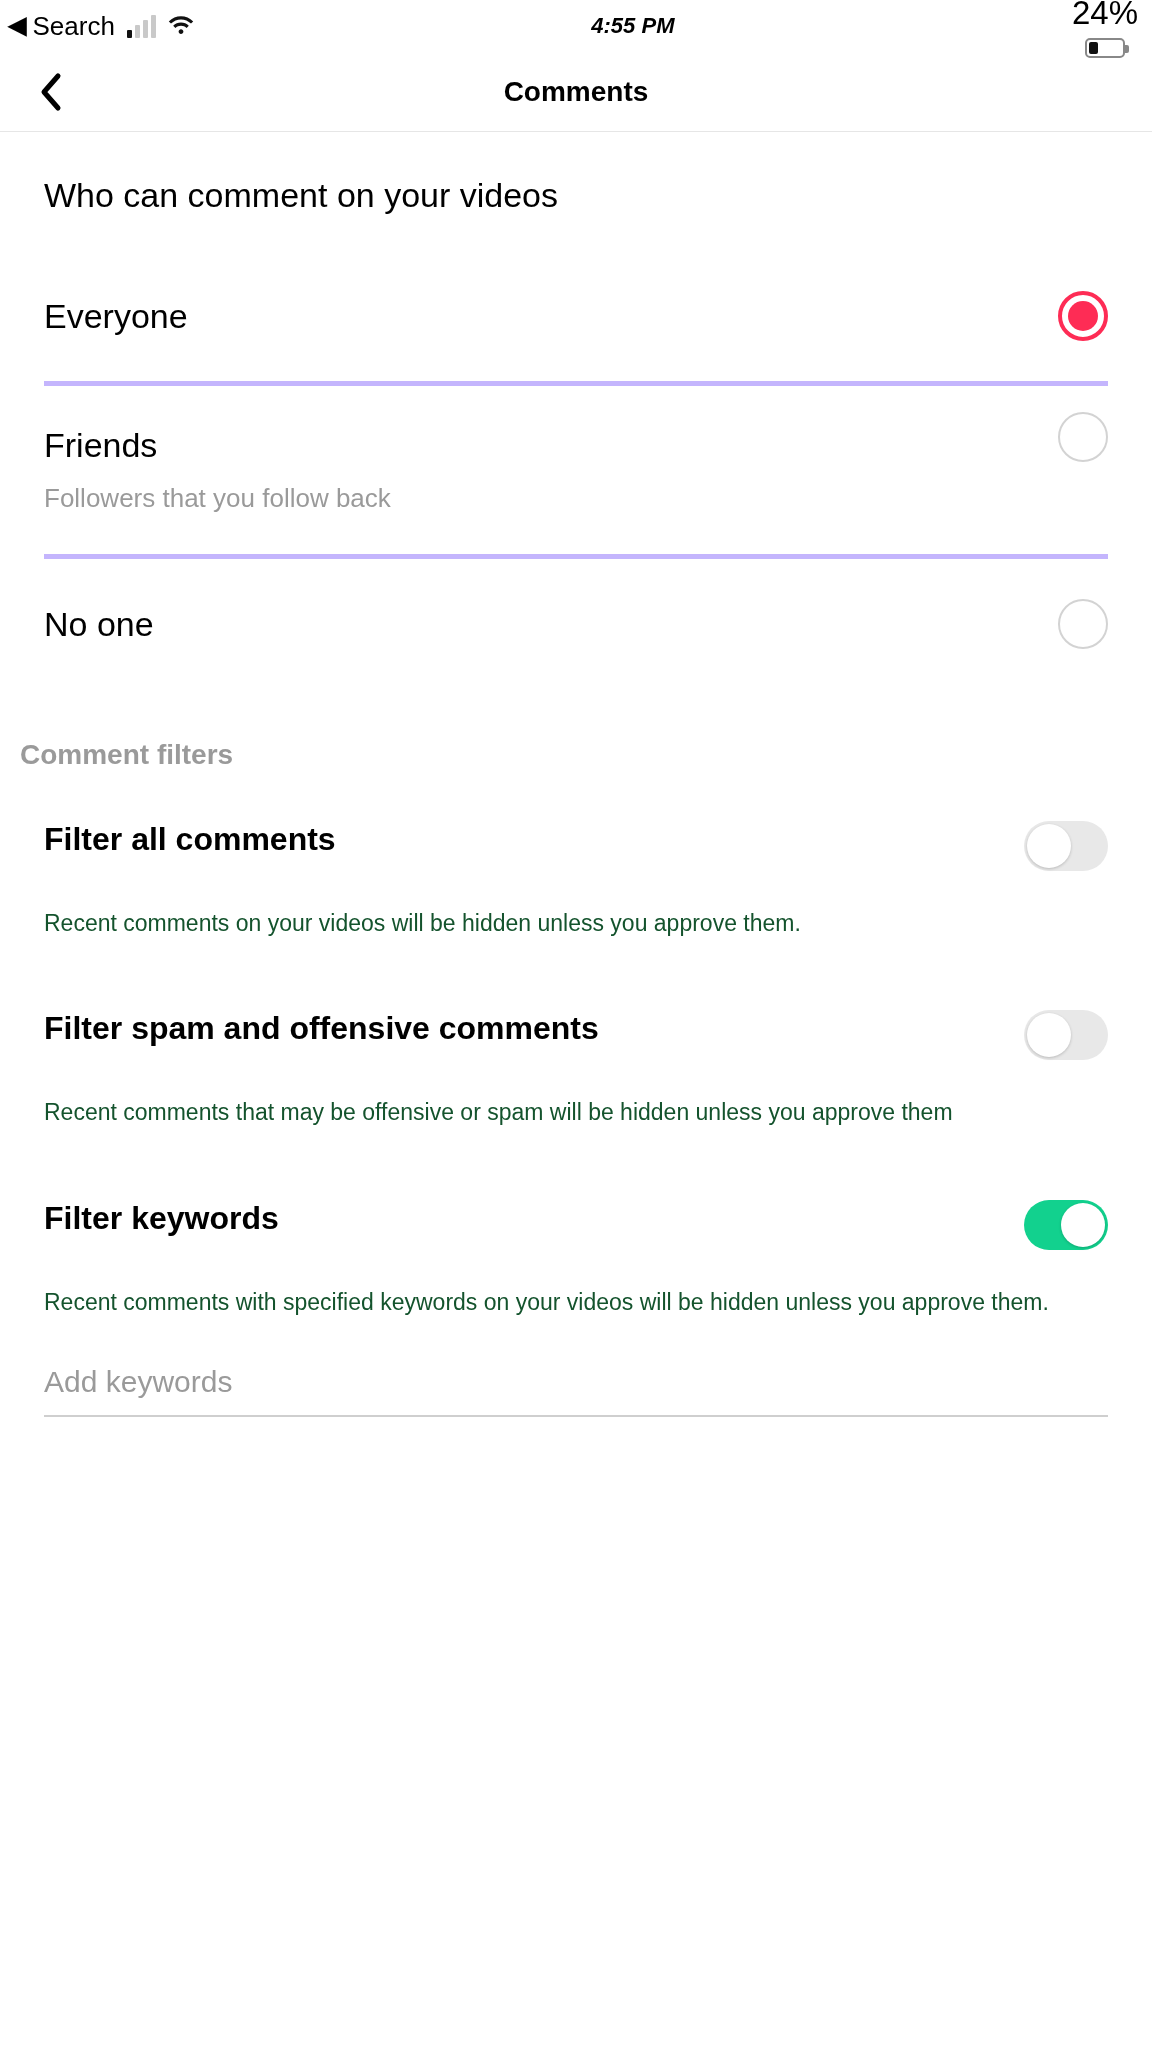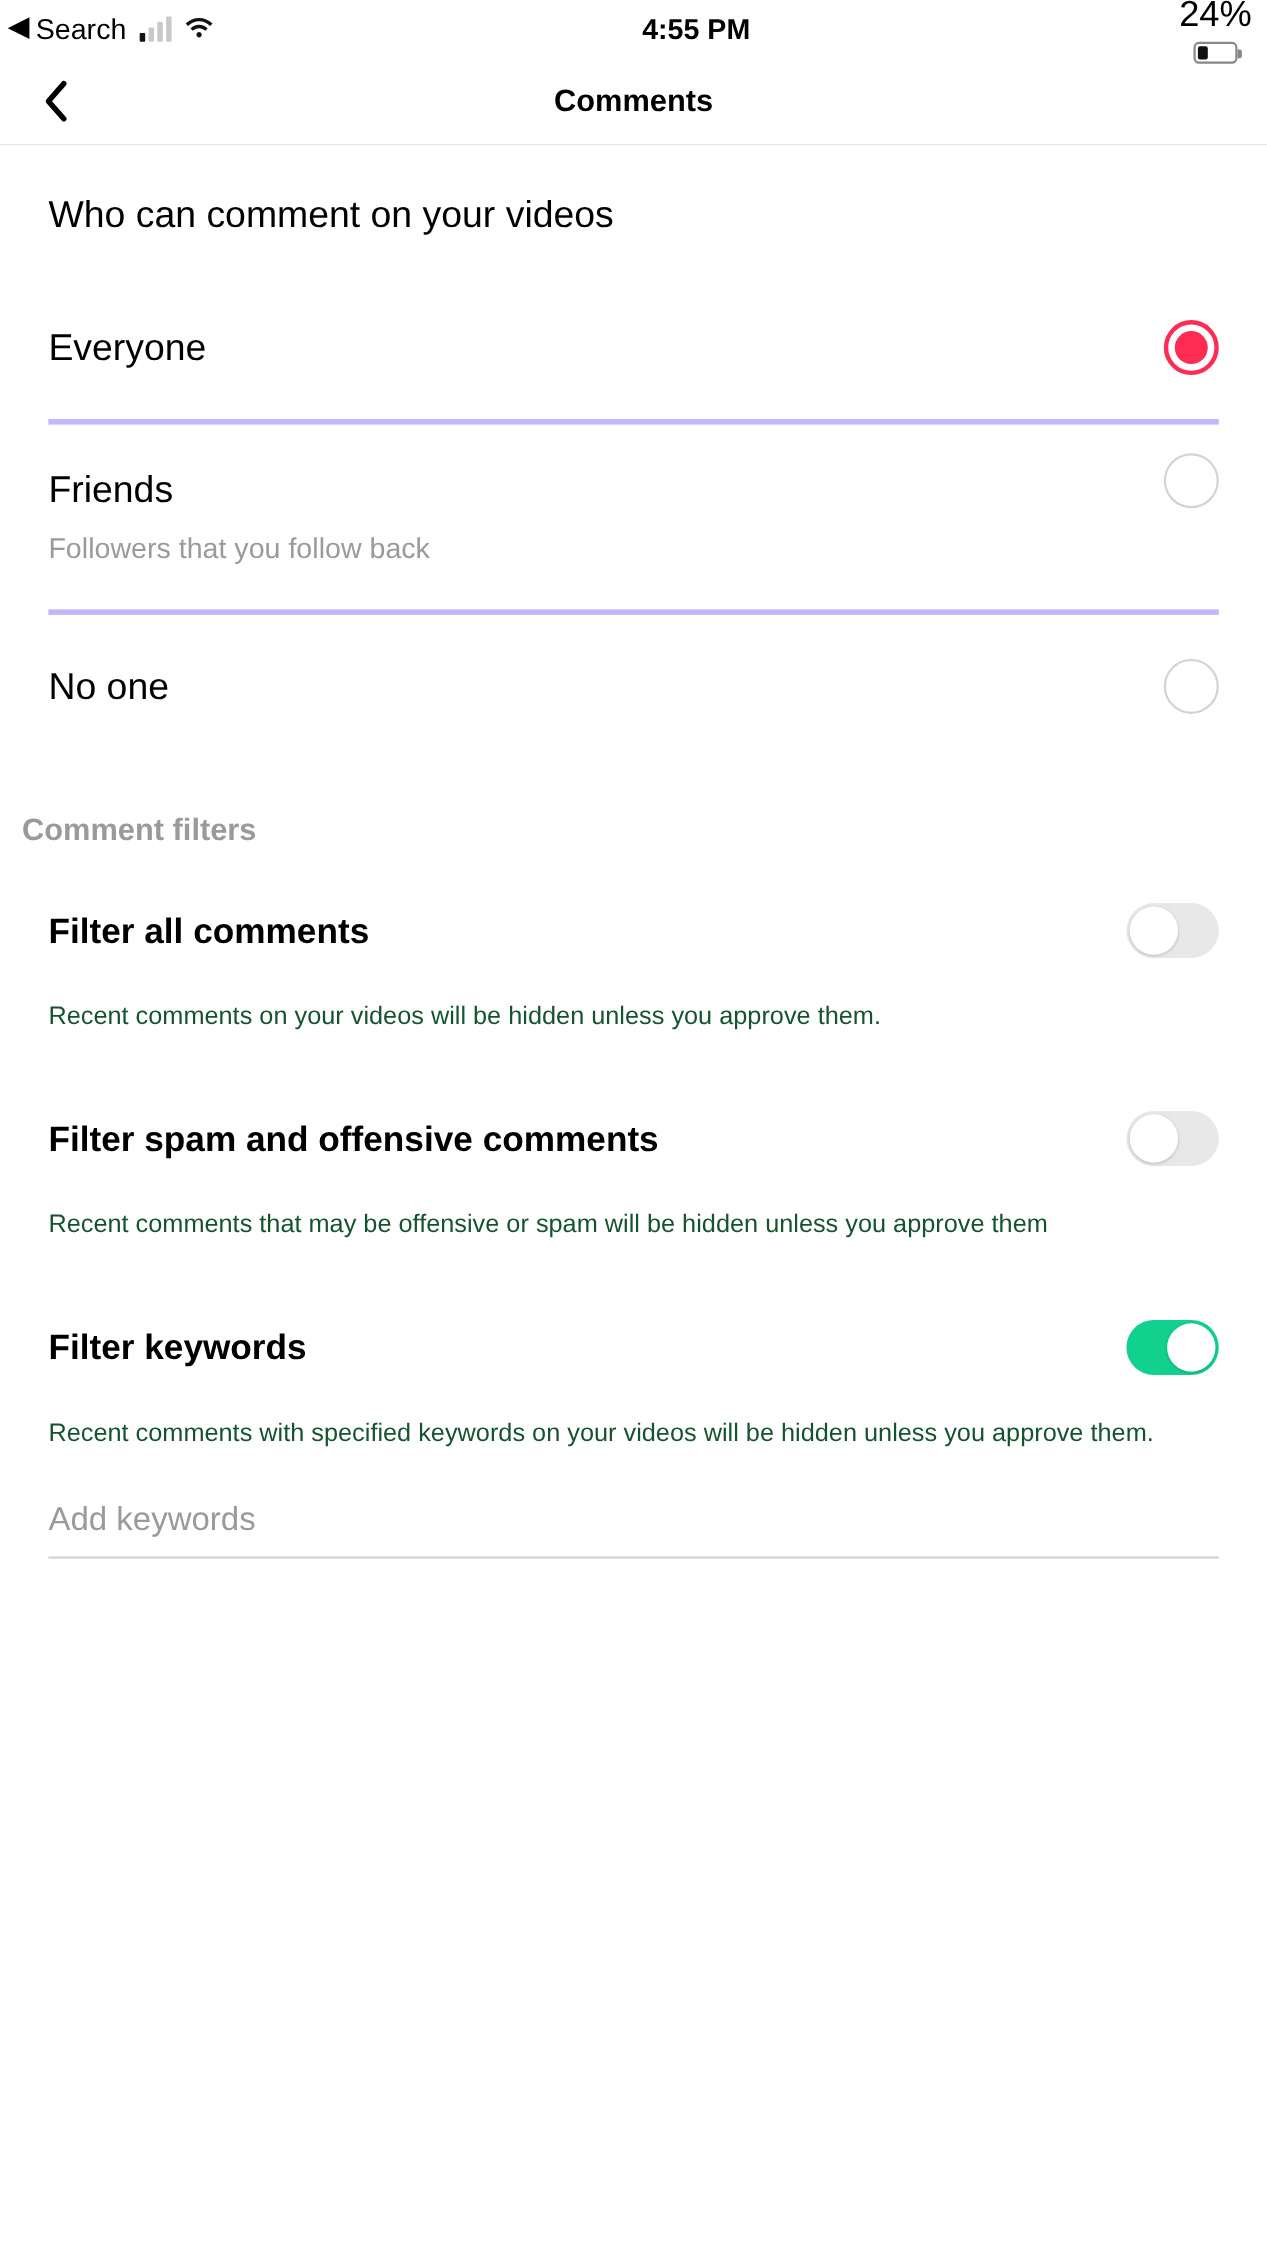--- a/index.html
+++ b/index.html
@@ -25,21 +25,21 @@
     line-height: 1;
     transform: translateY(-1px);
   }
   .signal-bars { display: inline-flex; align-items: flex-end; gap: 3px; margin-left: 6px; }
   .signal-bars span { width: 5px; background: #c9c9c9; border-radius: 1px; }
   .signal-bars span:nth-child(1){ height: 8px; background:#111;}
   .signal-bars span:nth-child(2){ height: 13px;}
   .signal-bars span:nth-child(3){ height: 18px;}
   .signal-bars span:nth-child(4){ height: 23px;}
   .wifi-icon { margin-left: 6px; }
-  .status-center { font-size: 26px; font-weight: 700; }
+  .status-center { font-size: 22px; font-weight: 700; font-style: italic; }
   .status-right { display: flex; align-items: center; gap: 6px; font-size: 33px; font-weight: 500; flex-direction: column;}
   .battery {
     position: relative;
     width: 40px; height: 20px;
     border: 2px solid #888; border-radius: 5px;
   }
   .battery::after{
     content:""; position:absolute; right:-6px; top:5px;
     width:4px; height:8px; background:#888; border-radius:0 2px 2px 0;
   }
@@ -115,21 +115,21 @@
     font-size: 28px;
     font-weight: 600;
     color: #9a9a9a;
     padding: 40px 44px 10px 20px;
   }
 
   .toggle-row {
     padding: 40px 44px 0 44px;
   }
   .toggle-head {
-    display:flex; align-items:center; justify-content:space-between;
+    display:flex; align-items:flex-start; justify-content:space-between;
   }
   .toggle-label { font-size: 32px; font-weight: 600; }
   .toggle-desc {
     font-size: 23px;
     line-height: 1.45;
     color: #14532d;
     margin-top: 36px;
     padding-right: 30px;
   }
 

